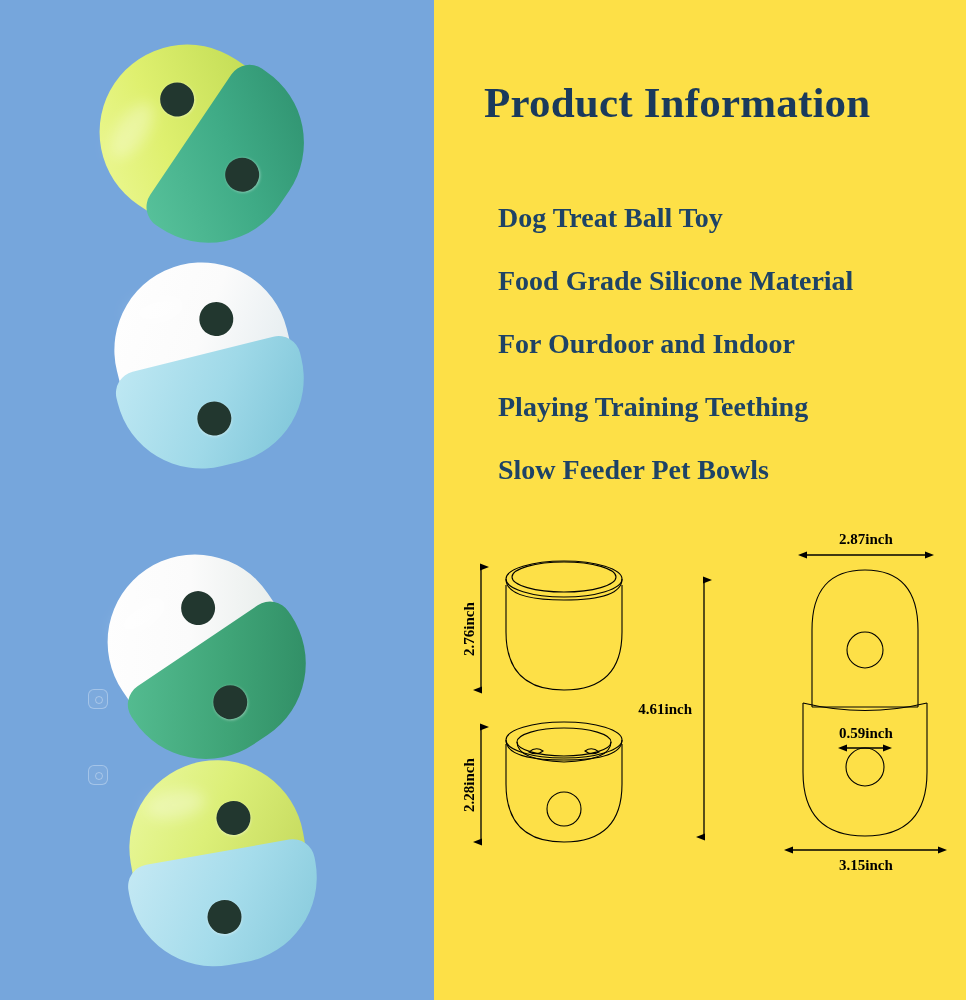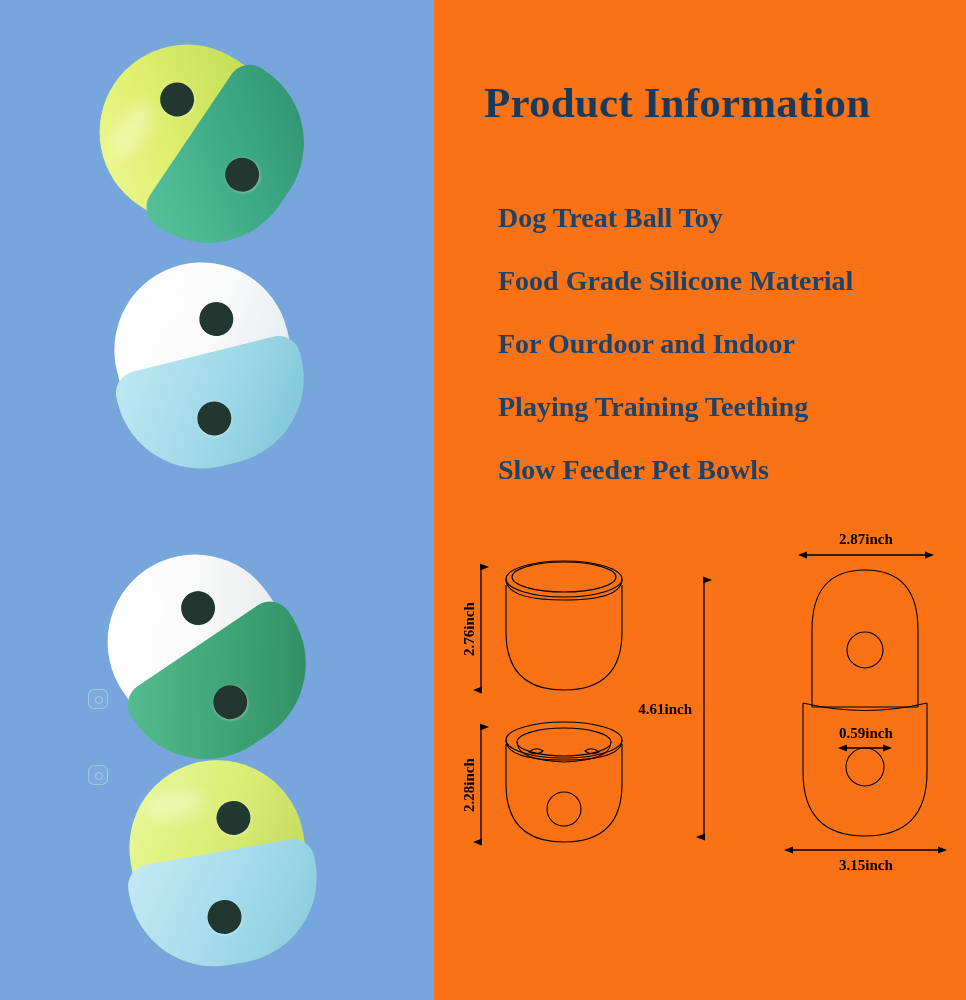--- a/index.html
+++ b/index.html
@@ -97,21 +97,21 @@
   .toy.t3 { left: 116px; top: 552px; transform: rotate(-34deg); }
   .toy.t4 { left: 132px; top: 760px; transform: rotate(-10deg); }
 
   
   .content {
     position: absolute;
     left: 434px;
     top: 0;
     width: 532px;
     height: 1000px;
-    background: #f97316;
+    background: #fde047;
   }
   .title {
     position: absolute;
     left: 50px;
     top: 78px;
     width: 470px;
     font-size: 43px;
     font-weight: bold;
     color: #1a3a5c;
     letter-spacing: 0.2px;

